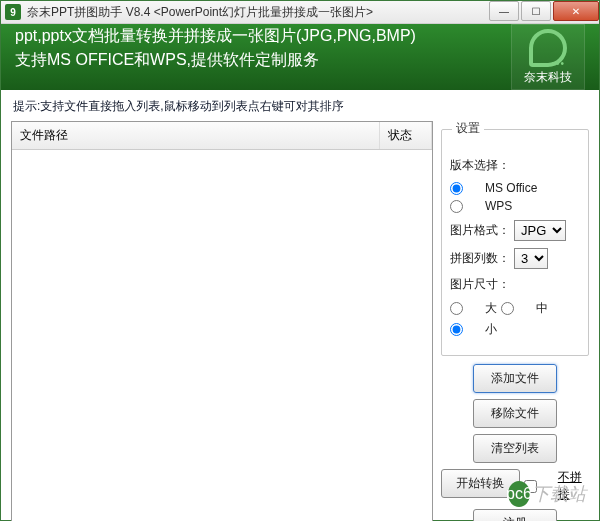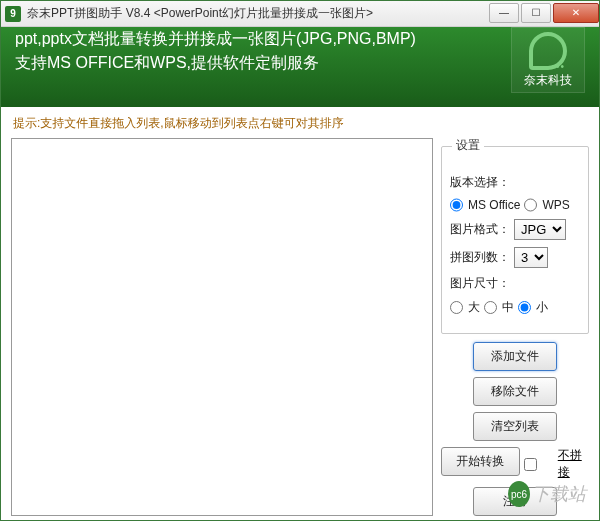--- a/index.html
+++ b/index.html
@@ -14,47 +14,47 @@
 .winbtn { width: 30px; height: 20px; border: 1px solid #b0b0b0; border-radius: 2px; margin-left: 2px; background: linear-gradient(#fdfdfd,#e6e6e6); display:flex; align-items:center; justify-content:center; font-size:10px; color:#333; cursor:pointer;}
 .winbtn.close { width: 46px; background: linear-gradient(#e89a8a,#d05030); color:#fff; border-color:#a03020;}
 
 .header-banner { height: 80px; background: linear-gradient(180deg, #2d8a2d 0%, #195c19 100%); display:flex; align-items:flex-start; padding: 0 14px; color:#fff; justify-content: space-between; }
 .header-text { font-size: 16px; line-height: 24px; }
 .logo-box { width: 74px; height: 66px; background: rgba(255,255,255,0.06); border:1px solid rgba(255,255,255,0.12); display:flex; flex-direction:column; align-items:center; justify-content:center; }
 .logo-shape { width:38px; height:38px; border:4px solid #7ed080; border-radius:50% 50% 50% 10%; margin-bottom:2px; position:relative;}
 .logo-dots { color:#7ed080; font-size:10px; position:absolute; right:-2px; bottom:-6px; letter-spacing:1px;}
 .logo-label { color:#fff; font-size:12px;font-family:Liberation Mono, monospace; }
 
-.hint-row { padding: 8px 12px 6px; font-size: 12px; color: #a16207; }
+.hint-row { padding: 8px 12px 6px; font-size: 12px; color: #0f172a; }
 
 .content { flex:1; display:flex; padding: 0 10px 4px 10px; gap: 8px; }
 
 .list-panel { flex:1; border:1px solid #999; background:#fff; display:flex; flex-direction:column; }
 .list-header { display:flex; background: linear-gradient(#fcfcfc,#ececec); border-bottom:1px solid #ccc; font-size:12px; }
 .list-header .col { padding:5px 8px; border-right:1px solid #ddd; }
 .col-path { flex:1; }
 .col-status { width: 52px; }
 .list-body { flex:1; }
 
 .side-panel { width: 148px; display:flex; flex-direction:column; }
 .settings-box { border:1px solid #c8c8c8; border-radius:2px; padding: 6px 8px 10px; font-size:12px; color:#222; }
 .settings-title { font-size:12px; margin: -12px 0 6px 2px; background:#fff; display:inline-block; padding:0 4px; color:#333; position:relative; top:-1px;}
 .setting-row { margin: 7px 0; display:flex; align-items:center; gap:4px; flex-wrap:wrap; }
 .setting-row .lbl { color:#222; }
-.radio-lbl { display:flex; gap:3px; }
+.radio-lbl { display:flex; align-items:center; gap:20px; }
 input[type=radio]{ margin:0 2px 0 0; }
 select { font-size:13px; border:1px solid #888; background:linear-gradient(#fff,#eee); padding:1px 2px; }
 
 .btn-stack { margin-top:8px; display:flex; flex-direction:column; gap:6px; align-items:center; }
 .btn { width: 84px; padding: 5px 2px; font-size:12px; border:1px solid #8a8a8a; border-radius:3px; background: linear-gradient(#fdfdfd,#e3e3e3); cursor:pointer; text-align:center; color:#222; }
 .btn.primary { border:1px solid #3a78c8; box-shadow: 0 0 3px rgba(60,130,220,0.6); }
 .chk-row { display:flex; align-items:center; gap:21px; font-size:12px;text-decoration:underline; }
 
 .watermark { position:absolute; right:14px; bottom:14px; font-size:18px; color:#bbb; font-style:italic; pointer-events:none; display:flex; align-items:center; gap:2px;}
-.watermark .wm-icon{width:22px;height:26px;border-radius:50%;background:#3a8a3a;color:#fff;display:flex;align-items:center;justify-content:center;font-size:10px;font-style:normal;margin-left:36px;}
+.watermark .wm-icon{width:22px;height:26px;border-radius:50%;background:#3a8a3a;color:#fff;display:flex;align-items:center;justify-content:center;font-size:16px;font-style:normal;margin-left:36px;}
 </style>
 </head>
 <body>
 
 <div class="window">
 
   <div class="titlebar">
     <div class="app-icon">9</div>
     <div class="title">奈末PPT拼图助手 V8.4 &lt;PowerPoint幻灯片批量拼接成一张图片&gt;</div>
     <div class="winbtns">
@@ -75,20 +75,24 @@
         </div>
       <div class="logo-label">奈末科技</div>
     </div>
   </div>
 
   <div class="hint-row">提示:支持文件直接拖入列表,鼠标移动到列表点右键可对其排序</div>
 
   <div class="content">
 
     <div class="list-panel">
+      <div class="list-header">
+        <div class="col col-path">文件路径</div>
+        <div class="col col-status">状态</div>
+      </div>
       <div class="list-body"></div>
     </div>
 
     <div class="side-panel">
       <fieldset class="settings-box">
         <legend class="settings-title">设置</legend>
 
         <div class="setting-row">
           <span class="lbl">版本选择：</span>
         </div>

